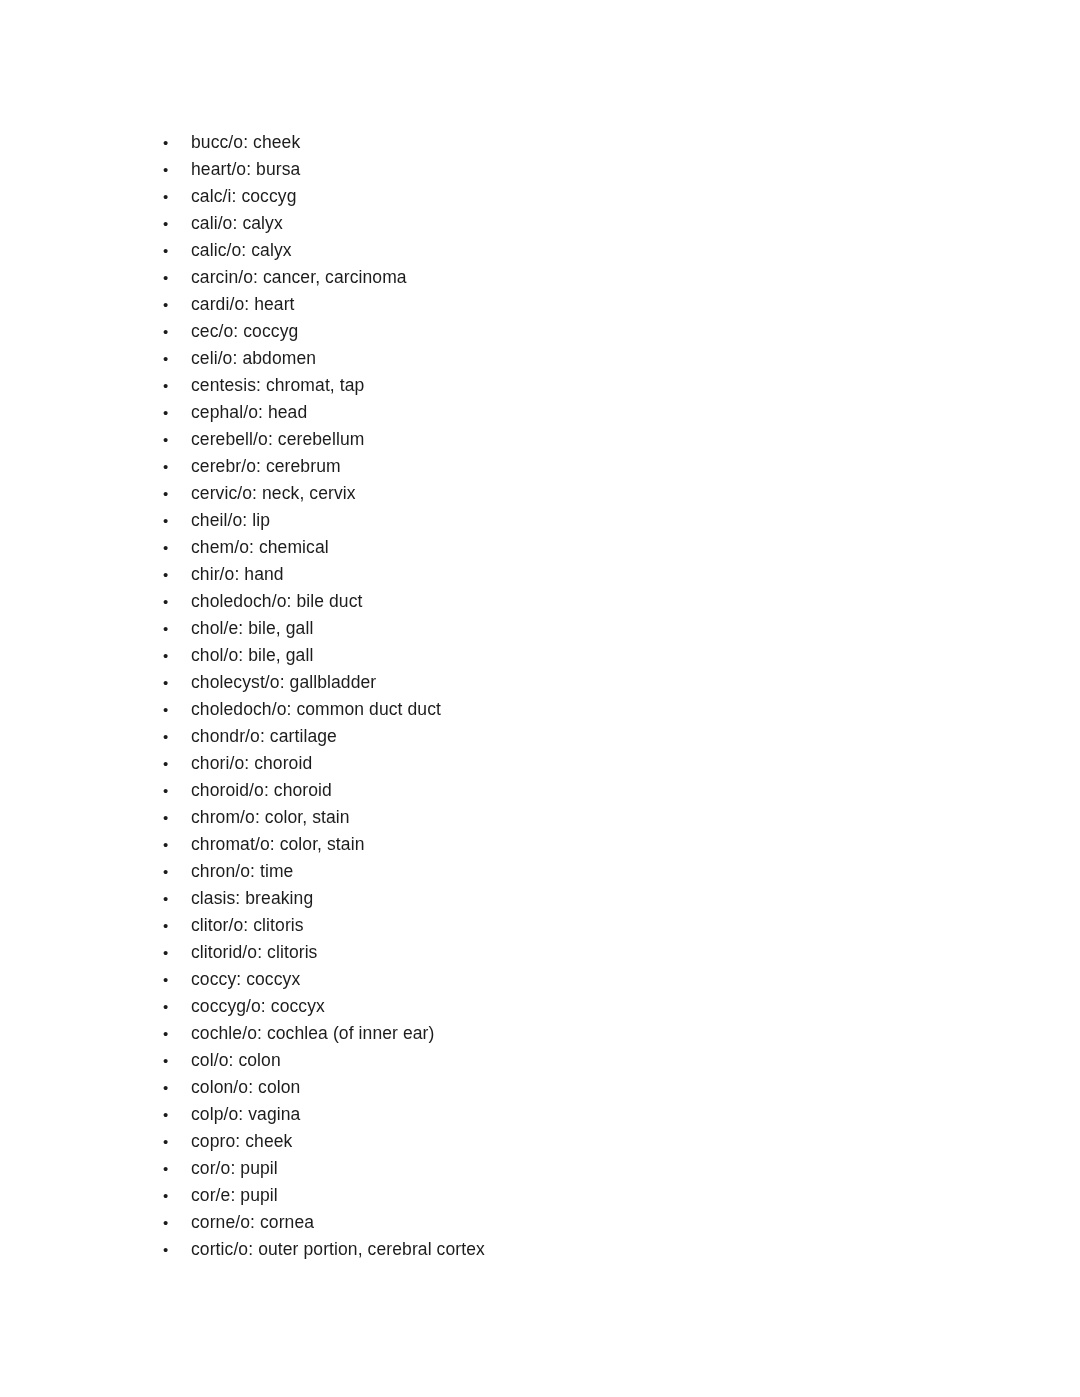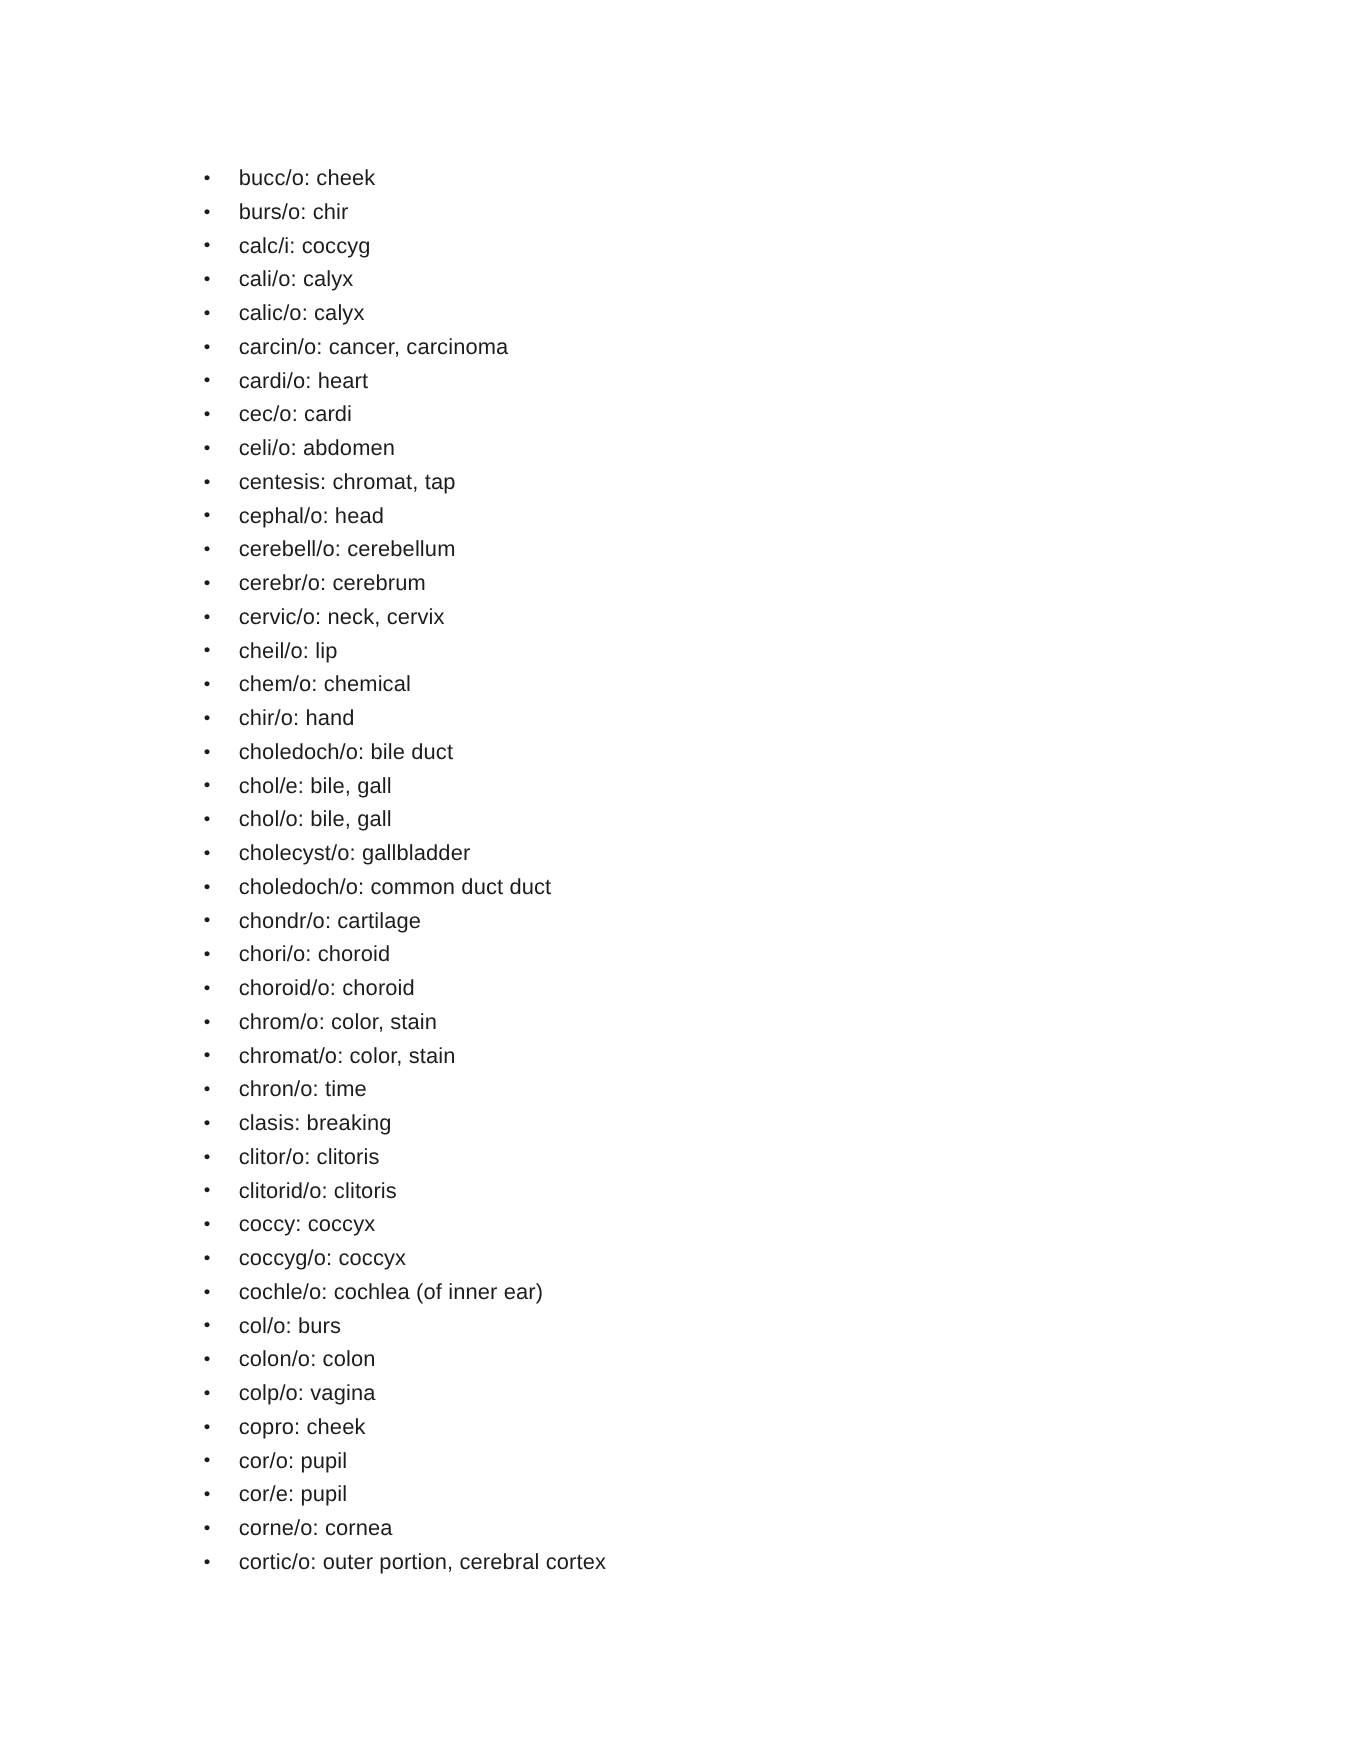--- a/index.html
+++ b/index.html
@@ -47,21 +47,21 @@
 <body style="background: rgb(255, 255, 255); color: rgb(28, 28, 28);">
 
 <div class="doc-page">
   <ul class="root-list">
       <li>
     <span class="bullet">•</span>
     <span class="entry-text">bucc/o: cheek</span>
   </li>
       <li>
     <span class="bullet">•</span>
-    <span class="entry-text">burs/o: chir</span>
+    <span class="entry-text">heart/o: bursa</span>
   </li>
       <li>
     <span class="bullet">•</span>
     <span class="entry-text">calc/i: coccyg</span>
   </li>
       <li>
     <span class="bullet">•</span>
     <span class="entry-text">cali/o: calyx</span>
   </li>
       <li>
@@ -71,21 +71,21 @@
       <li>
     <span class="bullet">•</span>
     <span class="entry-text">carcin/o: cancer, carcinoma</span>
   </li>
       <li>
     <span class="bullet">•</span>
     <span class="entry-text">cardi/o: heart</span>
   </li>
       <li>
     <span class="bullet">•</span>
-    <span class="entry-text">cec/o: cardi</span>
+    <span class="entry-text">cec/o: coccyg</span>
   </li>
       <li>
     <span class="bullet">•</span>
     <span class="entry-text">celi/o: abdomen</span>
   </li>
       <li>
     <span class="bullet">•</span>
     <span class="entry-text">centesis: chromat, tap</span>
   </li>
       <li>
@@ -179,21 +179,21 @@
       <li>
     <span class="bullet">•</span>
     <span class="entry-text">coccyg/o: coccyx</span>
   </li>
       <li>
     <span class="bullet">•</span>
     <span class="entry-text">cochle/o: cochlea (of inner ear)</span>
   </li>
       <li>
     <span class="bullet">•</span>
-    <span class="entry-text">col/o: burs</span>
+    <span class="entry-text">col/o: colon</span>
   </li>
       <li>
     <span class="bullet">•</span>
     <span class="entry-text">colon/o: colon</span>
   </li>
       <li>
     <span class="bullet">•</span>
     <span class="entry-text">colp/o: vagina</span>
   </li>
       <li>

